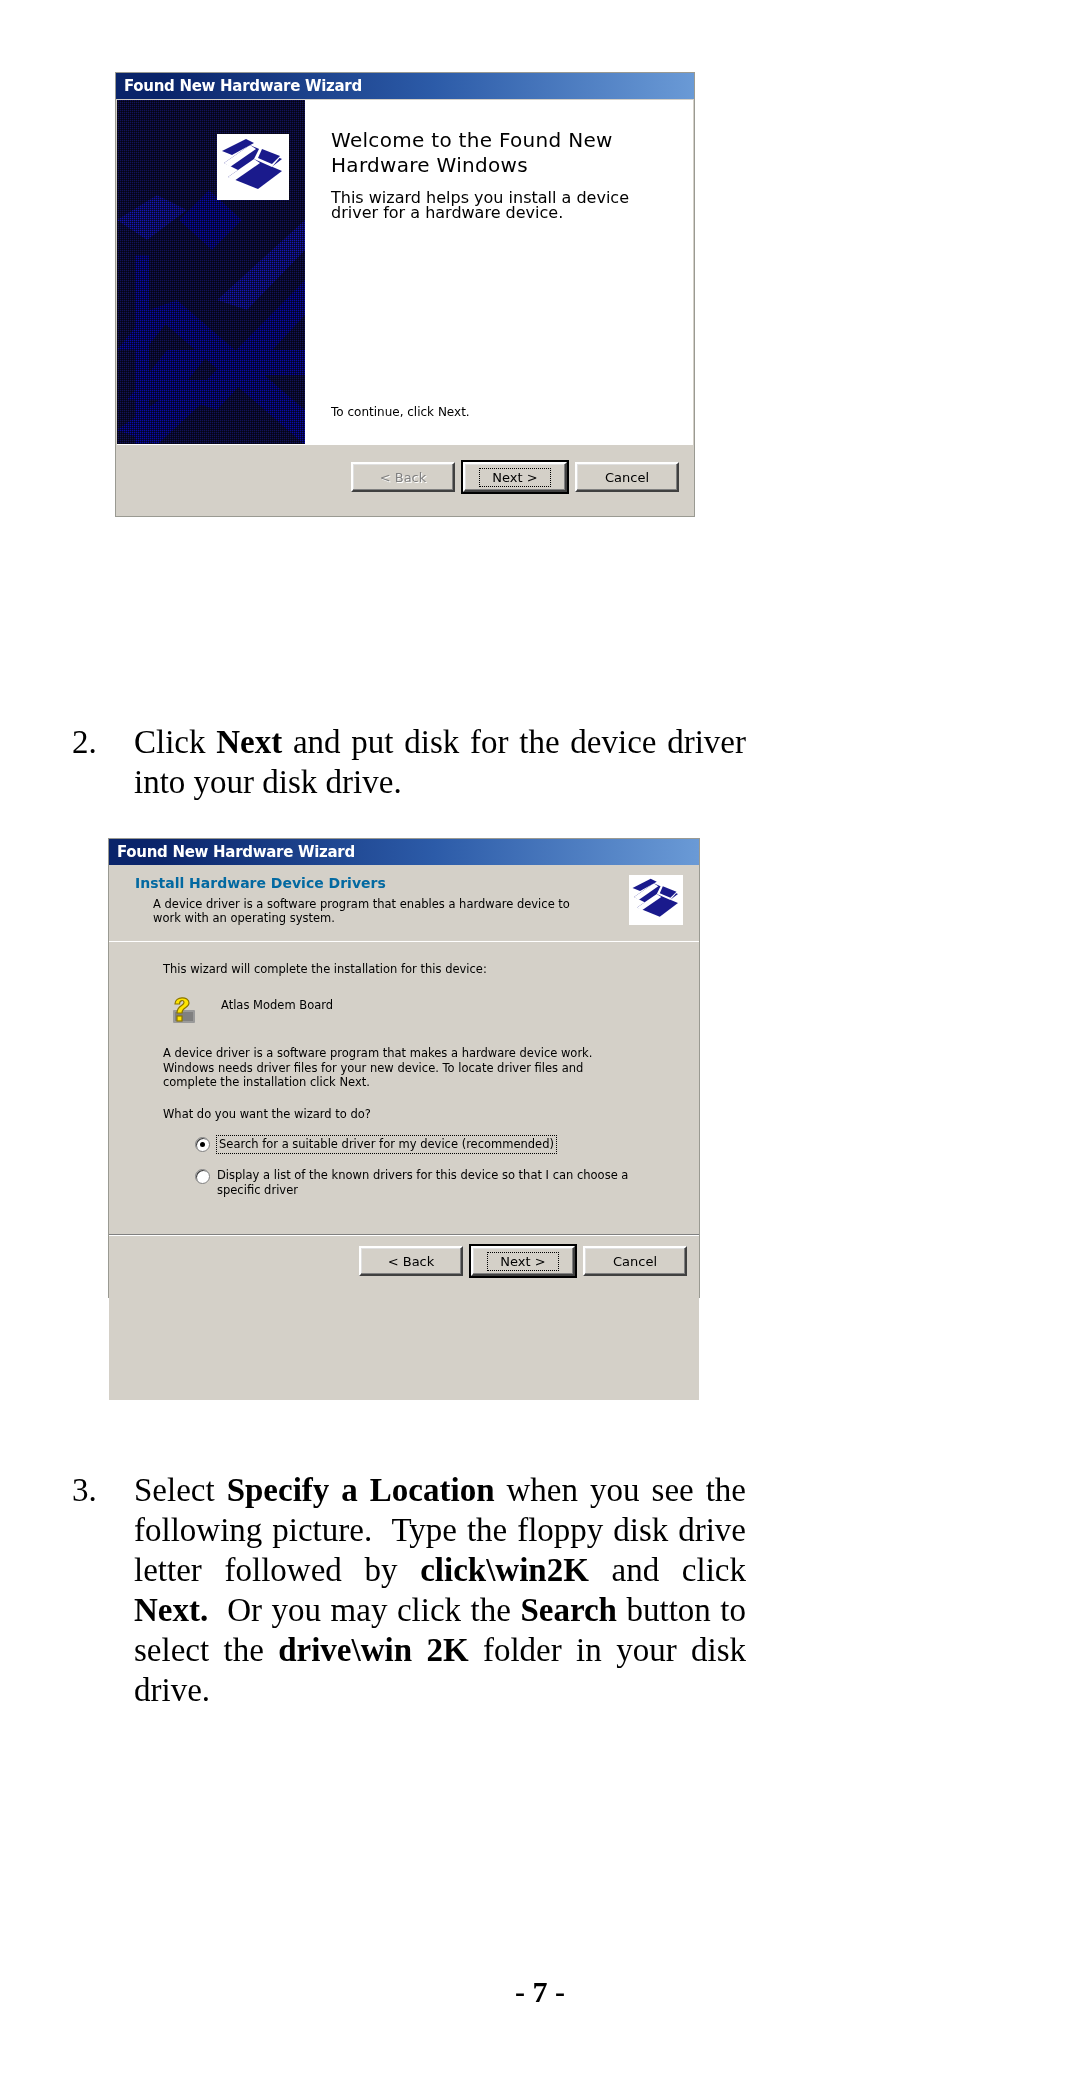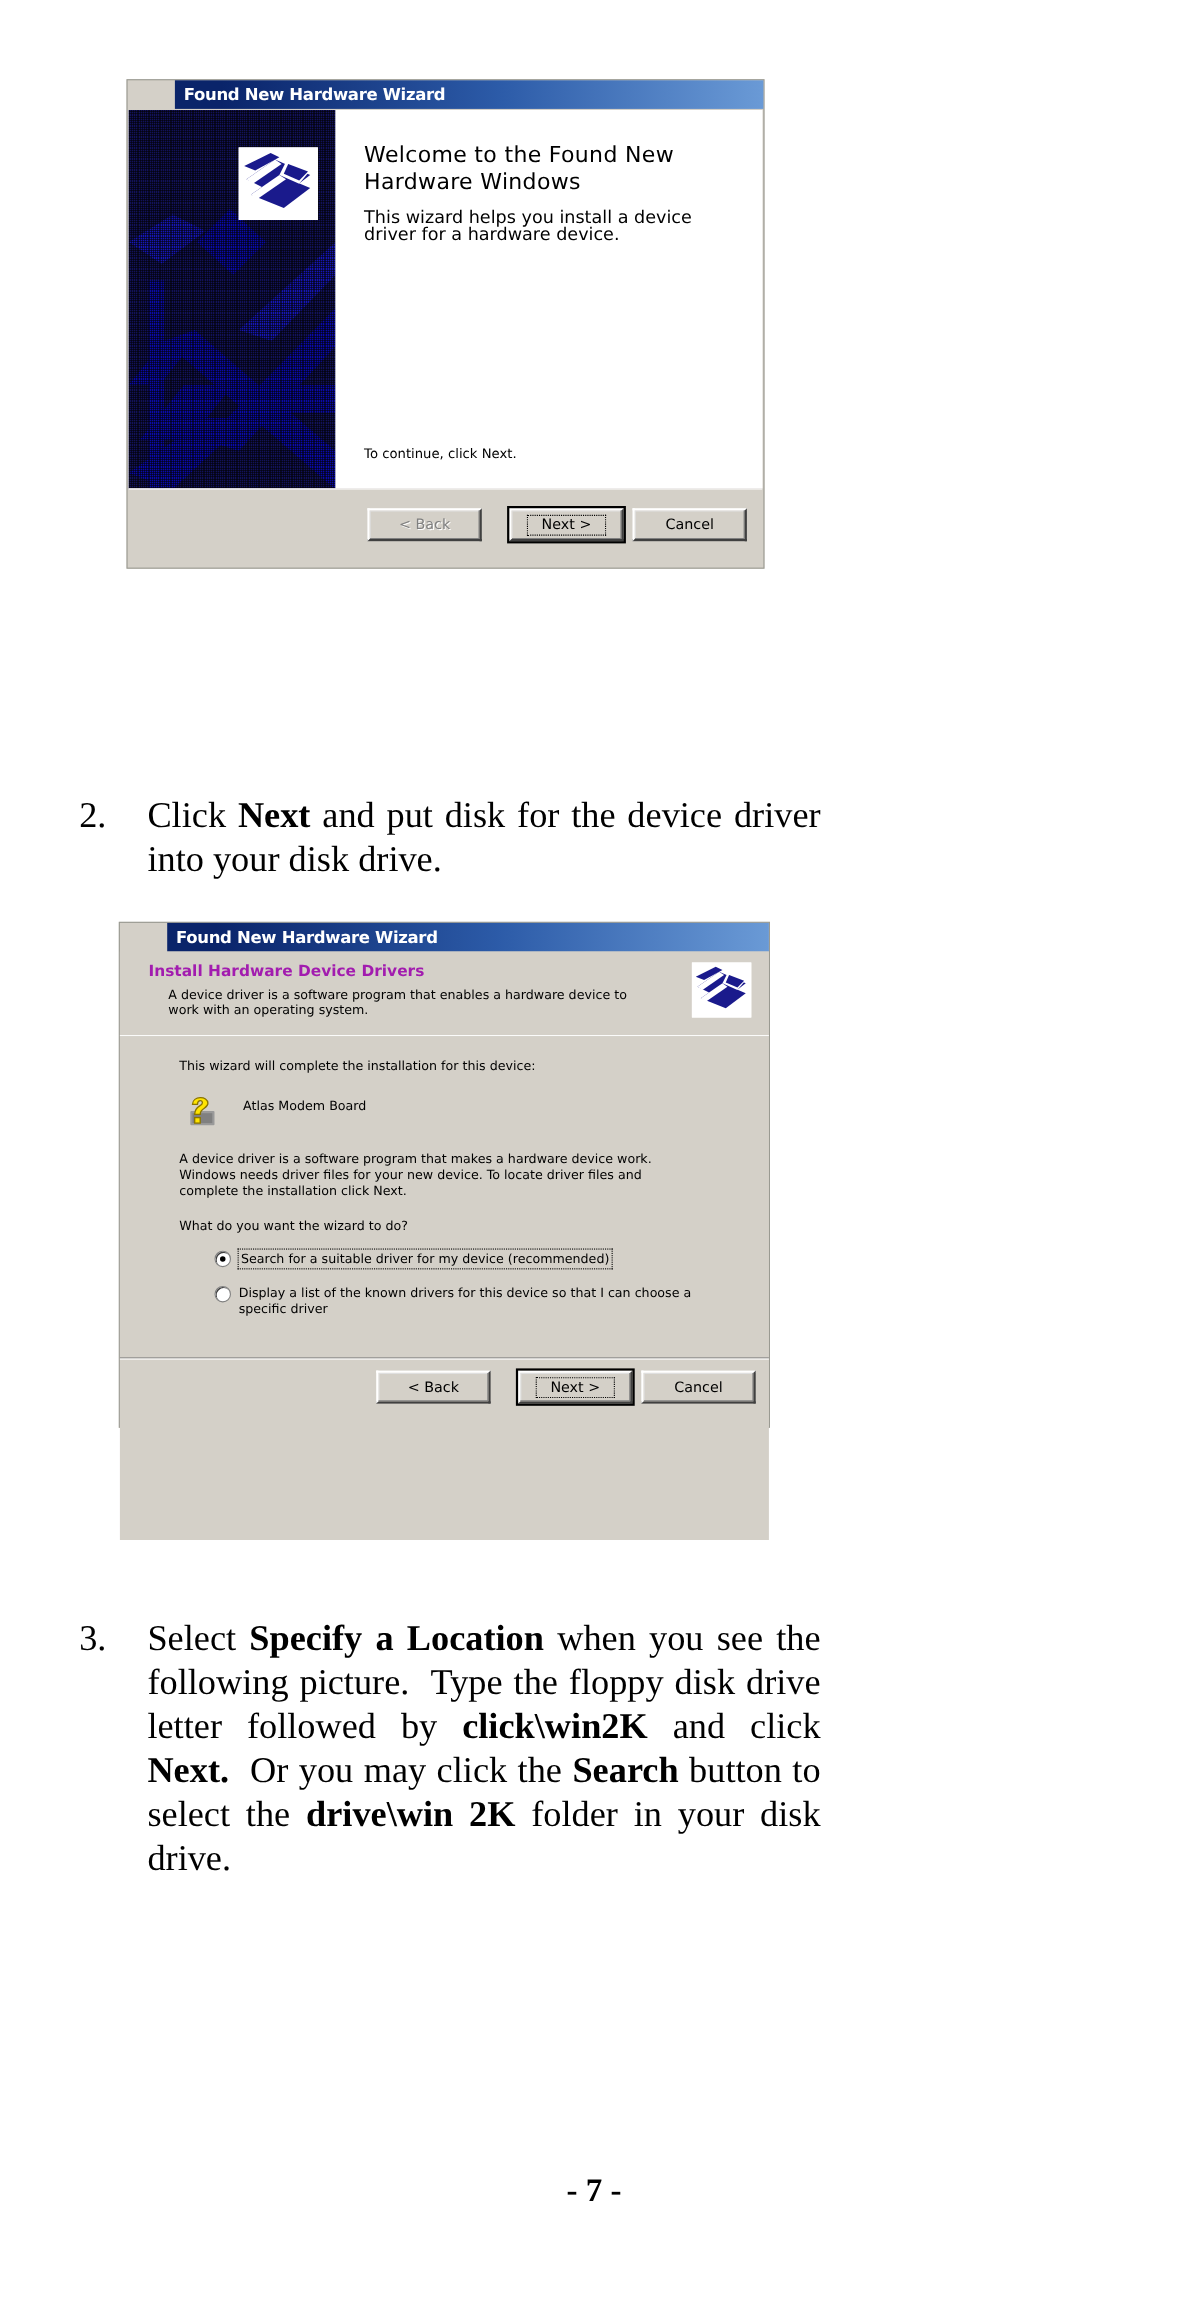--- a/index.html
+++ b/index.html
@@ -29,21 +29,20 @@
     color: #ffffff;
     font-family: "DejaVu Sans", sans-serif;
     font-weight: bold;
     font-size: 15px;
     line-height: 26px;
     padding-left: 8px;
     letter-spacing: -0.3px;
     box-sizing: border-box;
     overflow: hidden;
     white-space: nowrap;
-    margin-left: 43px;
   }
 
   
   #dlg-welcome {
     left: 115px;
     top: 72px;
     width: 580px;
     height: 445px;
   }
   #dlg-welcome .wiz-body {
@@ -151,21 +150,21 @@
     margin-left: 8px;
     padding: 0 6px;
     white-space: nowrap;
   }
   .w2k-btn.disabled { color: #808080; text-shadow: 1px 1px 0 #ffffff; }
   .w2k-btn.default {
     border-top-color: #ffffff;
     border-left-color: #ffffff;
     outline: 2px solid #000000;
     outline-offset: 0px;
-    margin-left: 25px;
+    margin-left: 8px;
   }
   .w2k-btn.default .inner {
     border: 1px dotted #000000;
     padding: 2px 12px;
     line-height: 1;
   }
 
   
   #dialog2 {
     position: absolute;
@@ -184,21 +183,21 @@
     background: #d4d0c8;
     border-bottom: 1px solid #ffffff;
   }
   .d2-head-title {
     position: absolute;
     left: 26px;
     top: 10px;
     font-family: "DejaVu Sans", sans-serif;
     font-weight: bold;
     font-size: 14px;
-    color: #a21caf;
+    color: #0369a1;
   }
   .d2-head-sub {
     position: absolute;
     left: 44px;
     top: 32px;
     width: 440px;
     font-family: "DejaVu Sans", sans-serif;
     font-size: 11.5px;
     line-height: 14px;
     color: #000000;

